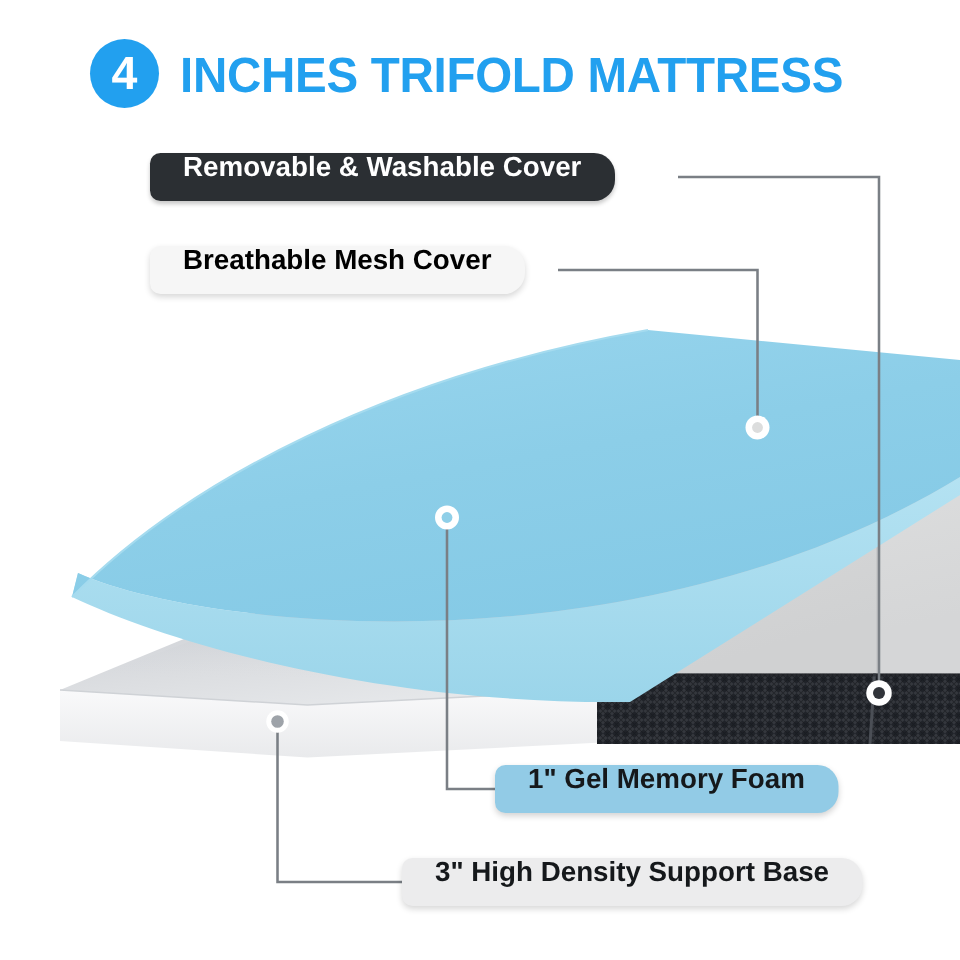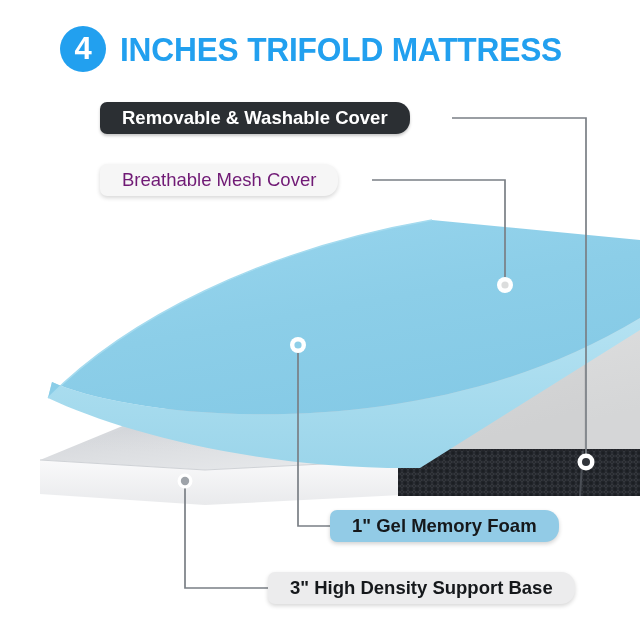--- a/index.html
+++ b/index.html
@@ -28,35 +28,35 @@
     letter-spacing:-0.2px;white-space:nowrap;line-height:1;
     transform:scaleX(0.96);transform-origin:left center;
   }
 
   
   .art{position:absolute;left:0;top:0;width:640px;height:640px;}
 
   
   .pill{
     position:absolute;box-sizing:border-box;
-    display:flex;align-items:center;justify-content:center;
+    display:flex;align-items:flex-start;justify-content:center;
     white-space:nowrap;line-height:1;
   }
   .pill-dark{
     left:100px;top:102px;height:32px;padding:0 22px;
     background:#2b2f33;color:#ffffff;
     border-radius:7px 14px 14px 7px;
     font-size:18.5px;font-weight:bold;
     box-shadow:0 2px 3px rgba(0,0,0,.22);
   }
   .pill-white{
     left:100px;top:164px;height:32px;padding:0 22px;
-    background:#f6f6f6;color:#701a75;
+    background:#f6f6f6;color:#000000;
     border-radius:7px 14px 14px 7px;
-    font-size:18.5px;font-weight:normal;
+    font-size:18.5px;font-weight:bold;
     box-shadow:0 2px 4px rgba(0,0,0,.16);
   }
   .pill-blue{
     left:330px;top:510px;height:32px;padding:0 22px;
     background:#92cbe6;color:#15181b;
     border-radius:7px 14px 14px 7px;
     font-size:18.5px;font-weight:bold;
     box-shadow:0 2px 4px rgba(0,0,0,.18);
   }
   .pill-gray{

